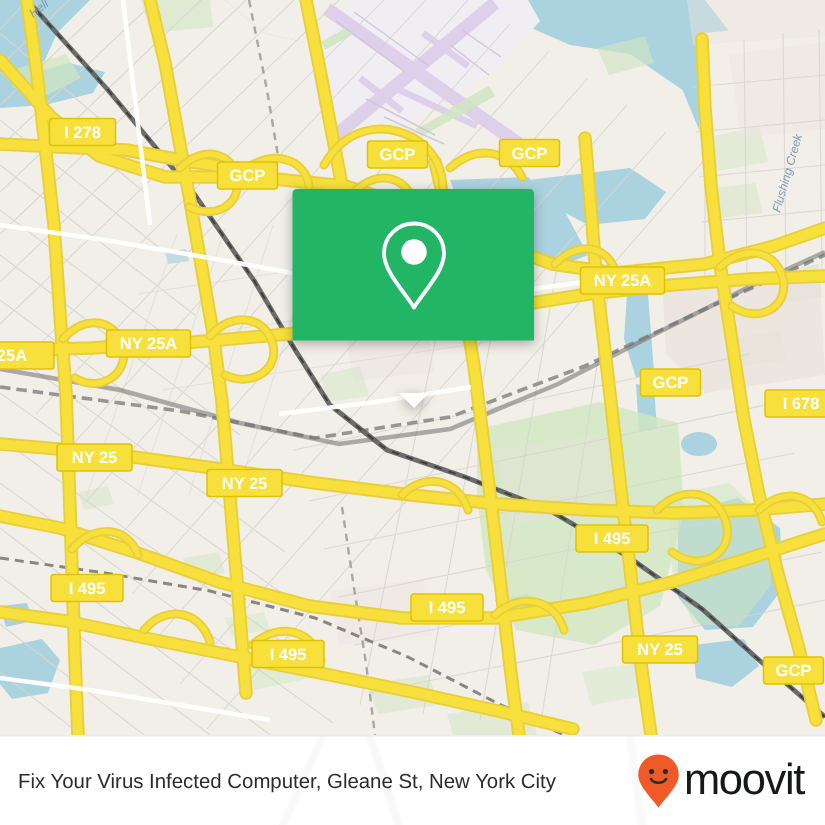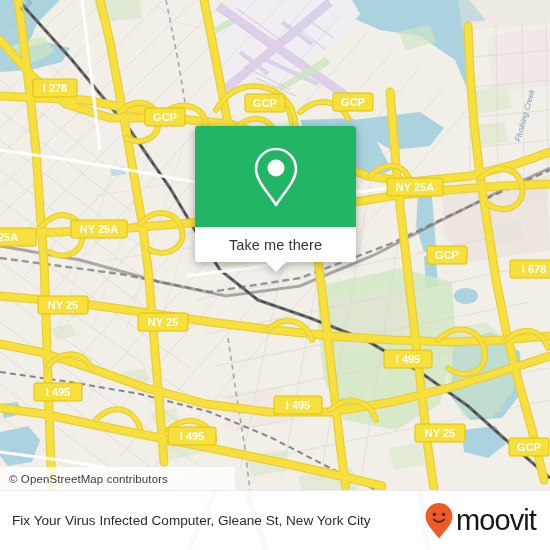--- a/index.html
+++ b/index.html
@@ -369,33 +369,27 @@
           </g>
           <g transform="translate(529,447)">
             <rect class="shield-rect" x="-20" y="-9" width="40" height="18" rx="2"></rect>
             <text class="shield-txt" x="0" y="1">GCP</text>
           </g>
         </g>
 
       </g>
     </svg>
 
-    <div id="attribution">
-      <span>© OpenStreetMap contributors</span>
-    </div>
 
     <div id="popup">
       <div id="popup-head">
         <svg width="52" height="64" viewBox="0 0 52 64">
           <path d="M26 4 C15 4 6 12.8 6 24 C6 36 20 50 26 60 C32 50 46 36 46 24 C46 12.8 37 4 26 4 Z" fill="none" stroke="#ffffff" stroke-width="2.6" stroke-linejoin="round"></path>
           <circle cx="26" cy="23" r="8.5" fill="#ffffff"></circle>
         </svg>
-      </div>
-      <div id="popup-foot">
-        <span>Take me there</span>
       </div>
       <div id="popup-tail"></div>
     </div>
   </div>
 
   <div id="bottom">
     <div id="bottom-title">Fix Your Virus Infected Computer, Gleane St, New York City</div>
     <div id="brand">
       <svg width="30" height="38" viewBox="0 0 30 38">
         <path d="M15 1 C7.5 1 1.5 7 1.5 14.4 C1.5 22.5 11 30.5 15 36.5 C19 30.5 28.5 22.5 28.5 14.4 C28.5 7 22.5 1 15 1 Z" fill="#f05a28"></path>

